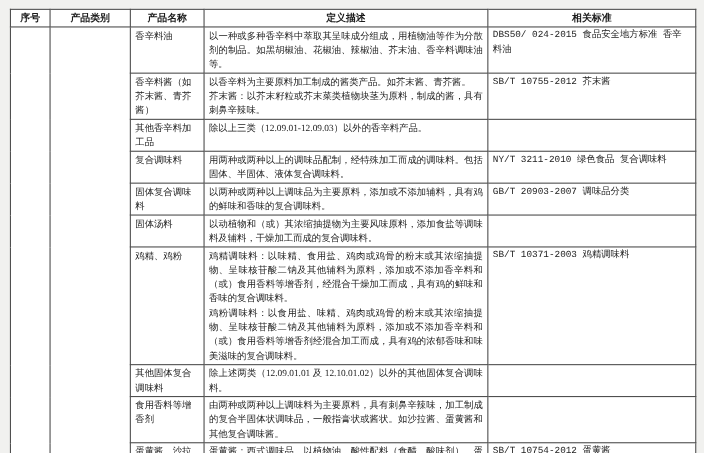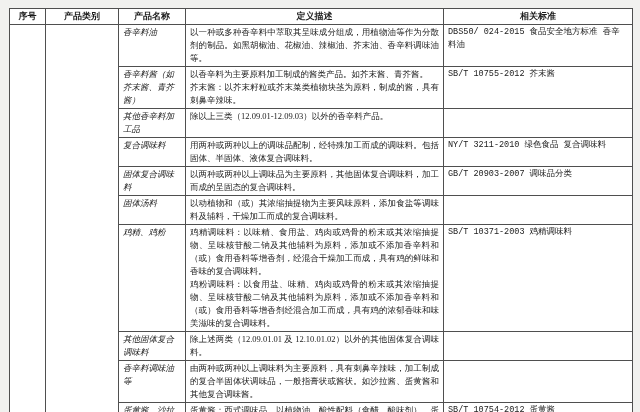--- a/index.html
+++ b/index.html
@@ -45,21 +45,20 @@
     white-space: pre-line;
     text-align: justify;
   }
   .cls-table td.std {
     white-space: pre-line;
     font-family: Liberation Mono, monospace;
   }
   .cls-table td.name {
     font-weight: bold;
     font-weight: normal;
-    font-style: italic;
   }
 </style>
 </head>
 <body>
 
 <table class="cls-table">
   <colgroup>
     <col style="width:36px">
     <col style="width:73px">
     <col style="width:67px">
@@ -94,41 +93,41 @@
       <td class="def">除以上三类（12.09.01-12.09.03）以外的香辛料产品。</td>
       <td class="std"></td>
     </tr>
     <tr style="height:29px">
       <td class="name">复合调味料</td>
       <td class="def">用两种或两种以上的调味品配制，经特殊加工而成的调味料。包括固体、半固体、液体复合调味料。</td>
       <td class="std">NY/T 3211-2010 绿色食品  复合调味料</td>
     </tr>
     <tr style="height:27px">
       <td class="name">固体复合调味料</td>
-      <td class="def">以两种或两种以上调味品为主要原料，其他固体复合调味料，加工而成的呈固态的复合调味料。</td>
+      <td class="def">以两种或两种以上调味品为主要原料，添加或不添加辅料，具有鸡的鲜味和香味的复合调味料。</td>
       <td class="std">GB/T 20903-2007 调味品分类</td>
     </tr>
     <tr style="height:29px">
       <td class="name">固体汤料</td>
       <td class="def">以动植物和（或）其浓缩抽提物为主要风味原料，添加食盐等调味料及辅料，干燥加工而成的复合调味料。</td>
       <td class="std"></td>
     </tr>
     <tr style="height:95px">
       <td class="name">鸡精、鸡粉</td>
       <td class="def">鸡精调味料：以味精、食用盐、鸡肉或鸡骨的粉末或其浓缩抽提物、呈味核苷酸二钠及其他辅料为原料，添加或不添加香辛料和（或）食用香料等增香剂，经混合干燥加工而成，具有鸡的鲜味和香味的复合调味料。
 鸡粉调味料：以食用盐、味精、鸡肉或鸡骨的粉末或其浓缩抽提物、呈味核苷酸二钠及其他辅料为原料，添加或不添加香辛料和（或）食用香料等增香剂经混合加工而成，具有鸡的浓郁香味和味美滋味的复合调味料。</td>
       <td class="std">SB/T 10371-2003 鸡精调味料</td>
     </tr>
     <tr style="height:28px">
       <td class="name">其他固体复合调味料</td>
       <td class="def">除上述两类（12.09.01.01 及 12.10.01.02）以外的其他固体复合调味料。</td>
       <td class="std"></td>
     </tr>
     <tr style="height:38px">
-      <td class="name">香辛料调味油等</td>
+      <td class="name">食用香料等增香剂</td>
       <td class="def">由两种或两种以上调味料为主要原料，具有刺鼻辛辣味，加工制成的复合半固体状调味品，一般指膏状或酱状。如沙拉酱、蛋黄酱和其他复合调味酱。</td>
       <td class="std"></td>
     </tr>
     <tr style="height:44px">
       <td class="name">蛋黄酱、沙拉酱</td>
       <td class="def">蛋黄酱：西式调味品。以植物油、酸性配料（食醋、酸味剂）、蛋黄为主料，辅以变性淀粉、甜味剂、食盐、香料、乳化剂、增稠剂等配料，经混合搅拌、乳化均质制成的酸味半固体乳化调味酱。</td>
       <td class="std">SB/T 10754-2012  蛋黄酱</td>
     </tr>
   </tbody>
 </table>

